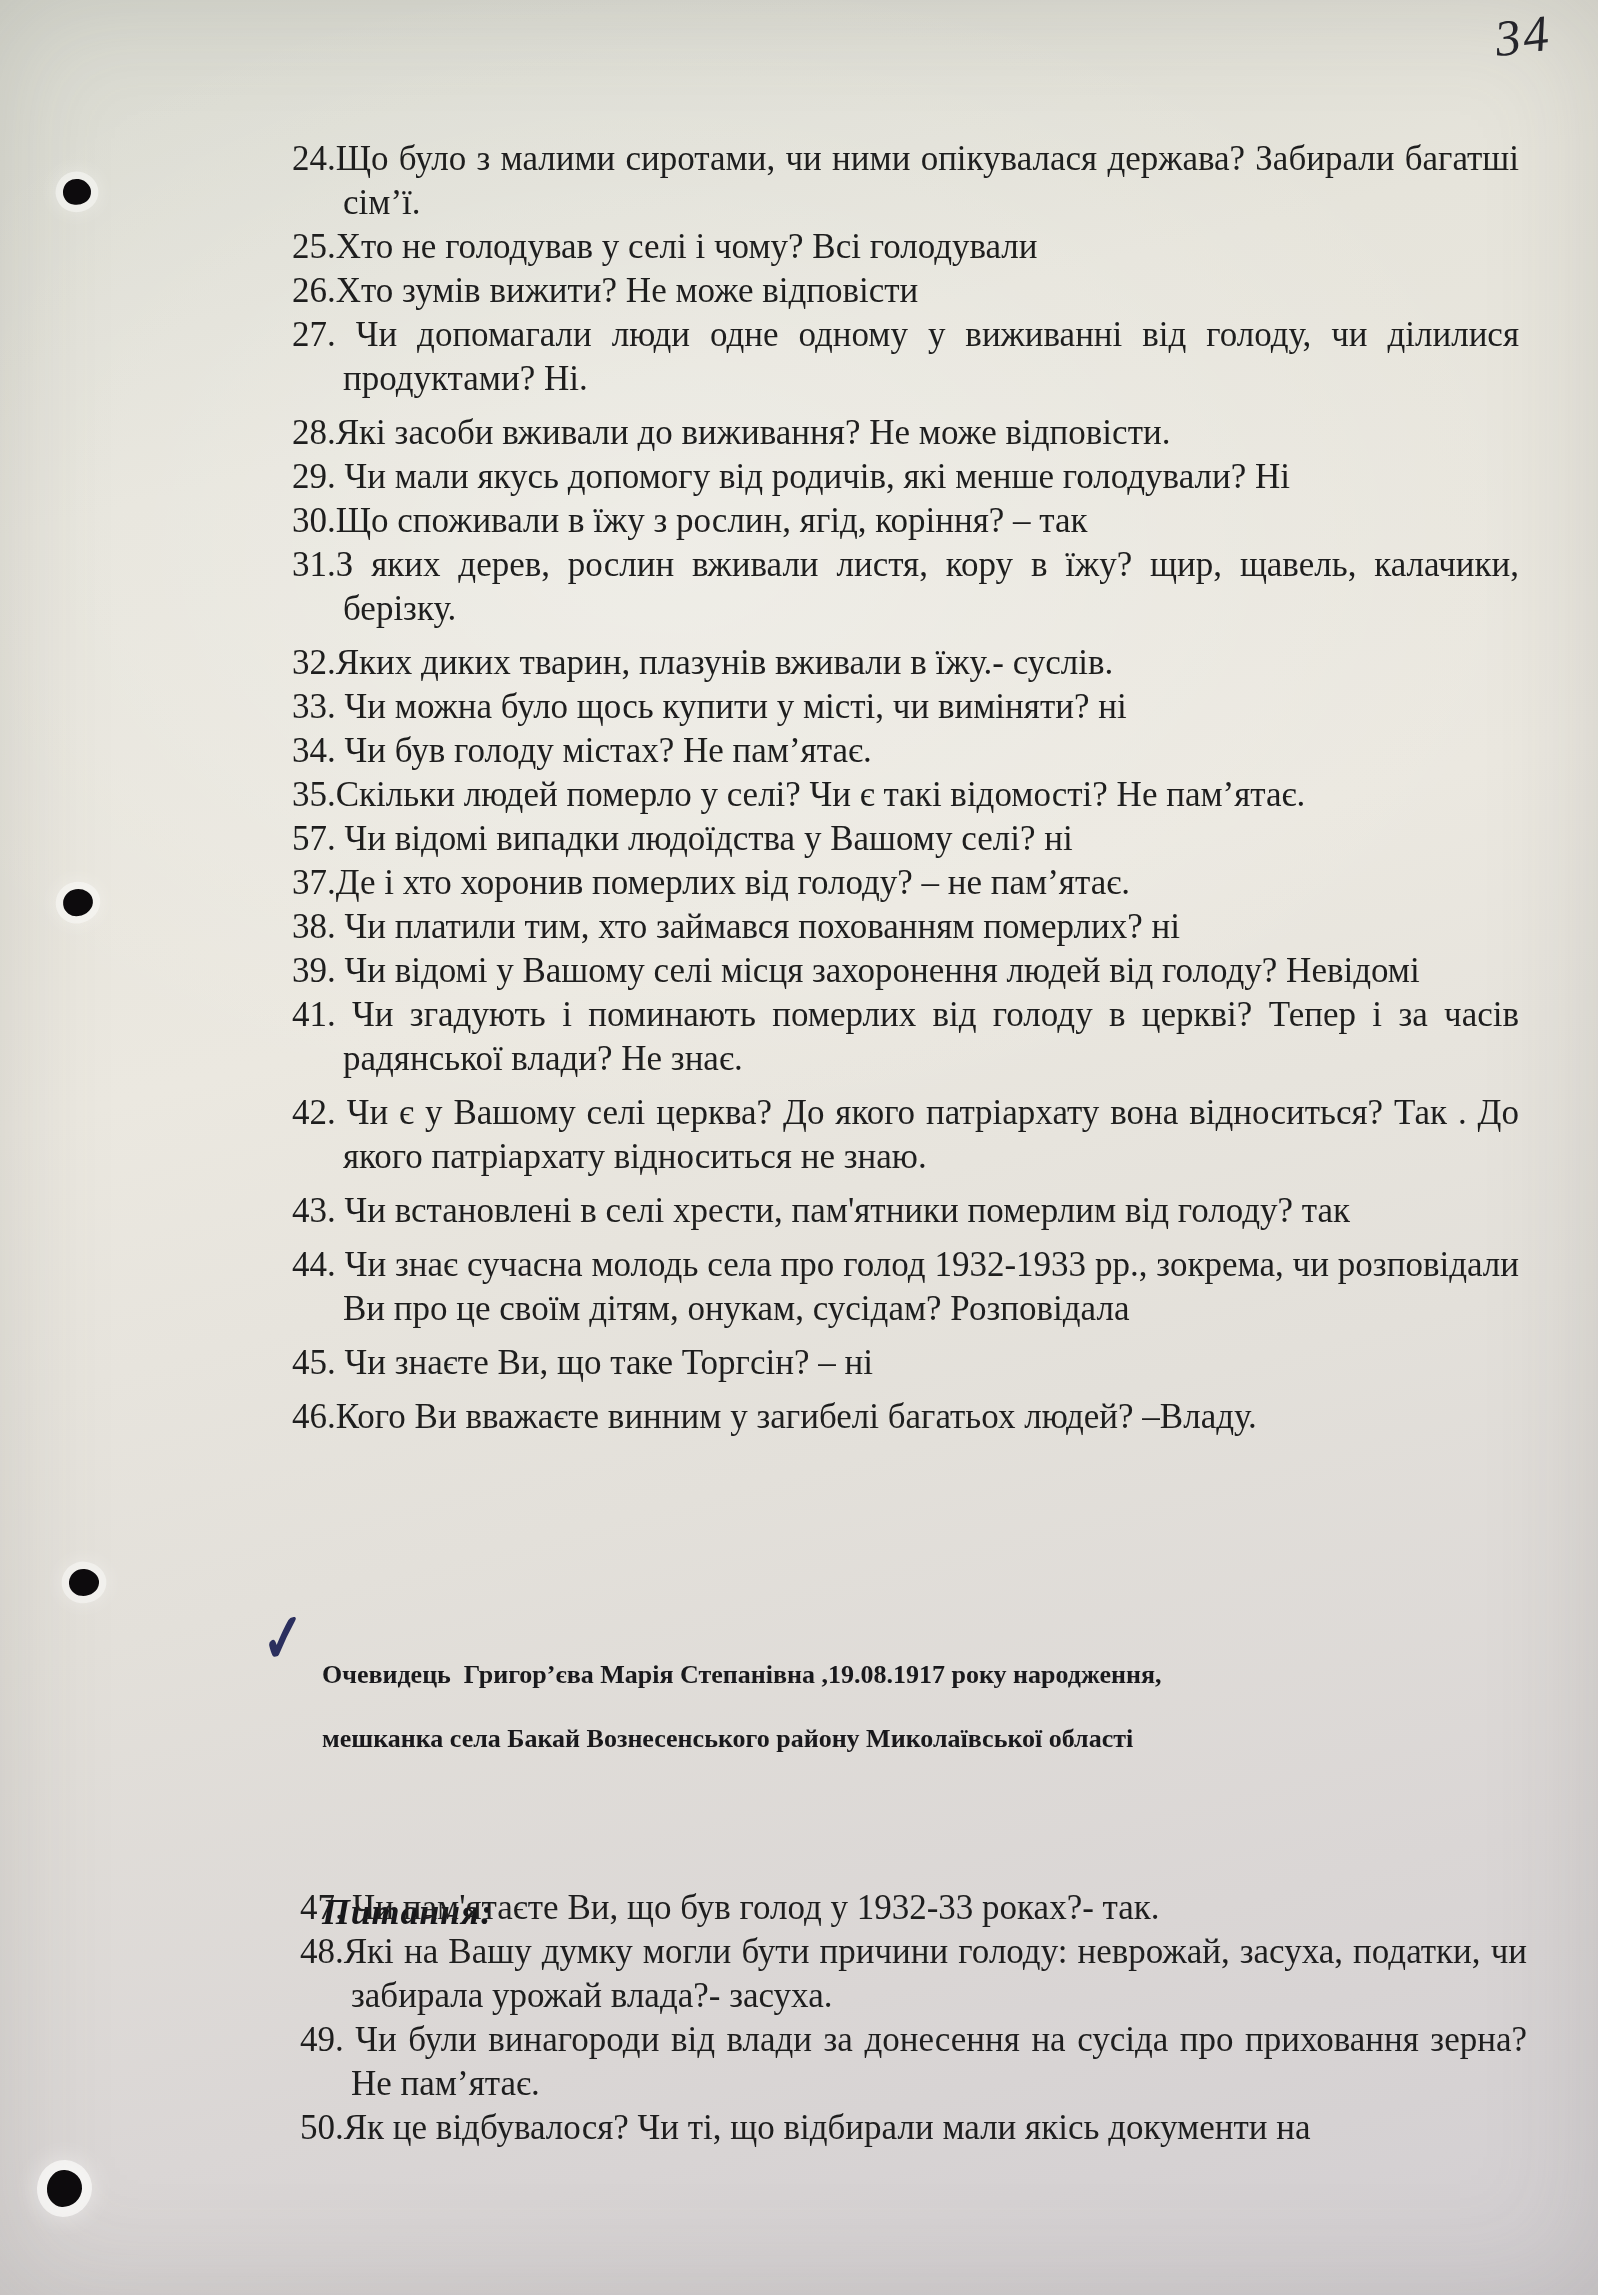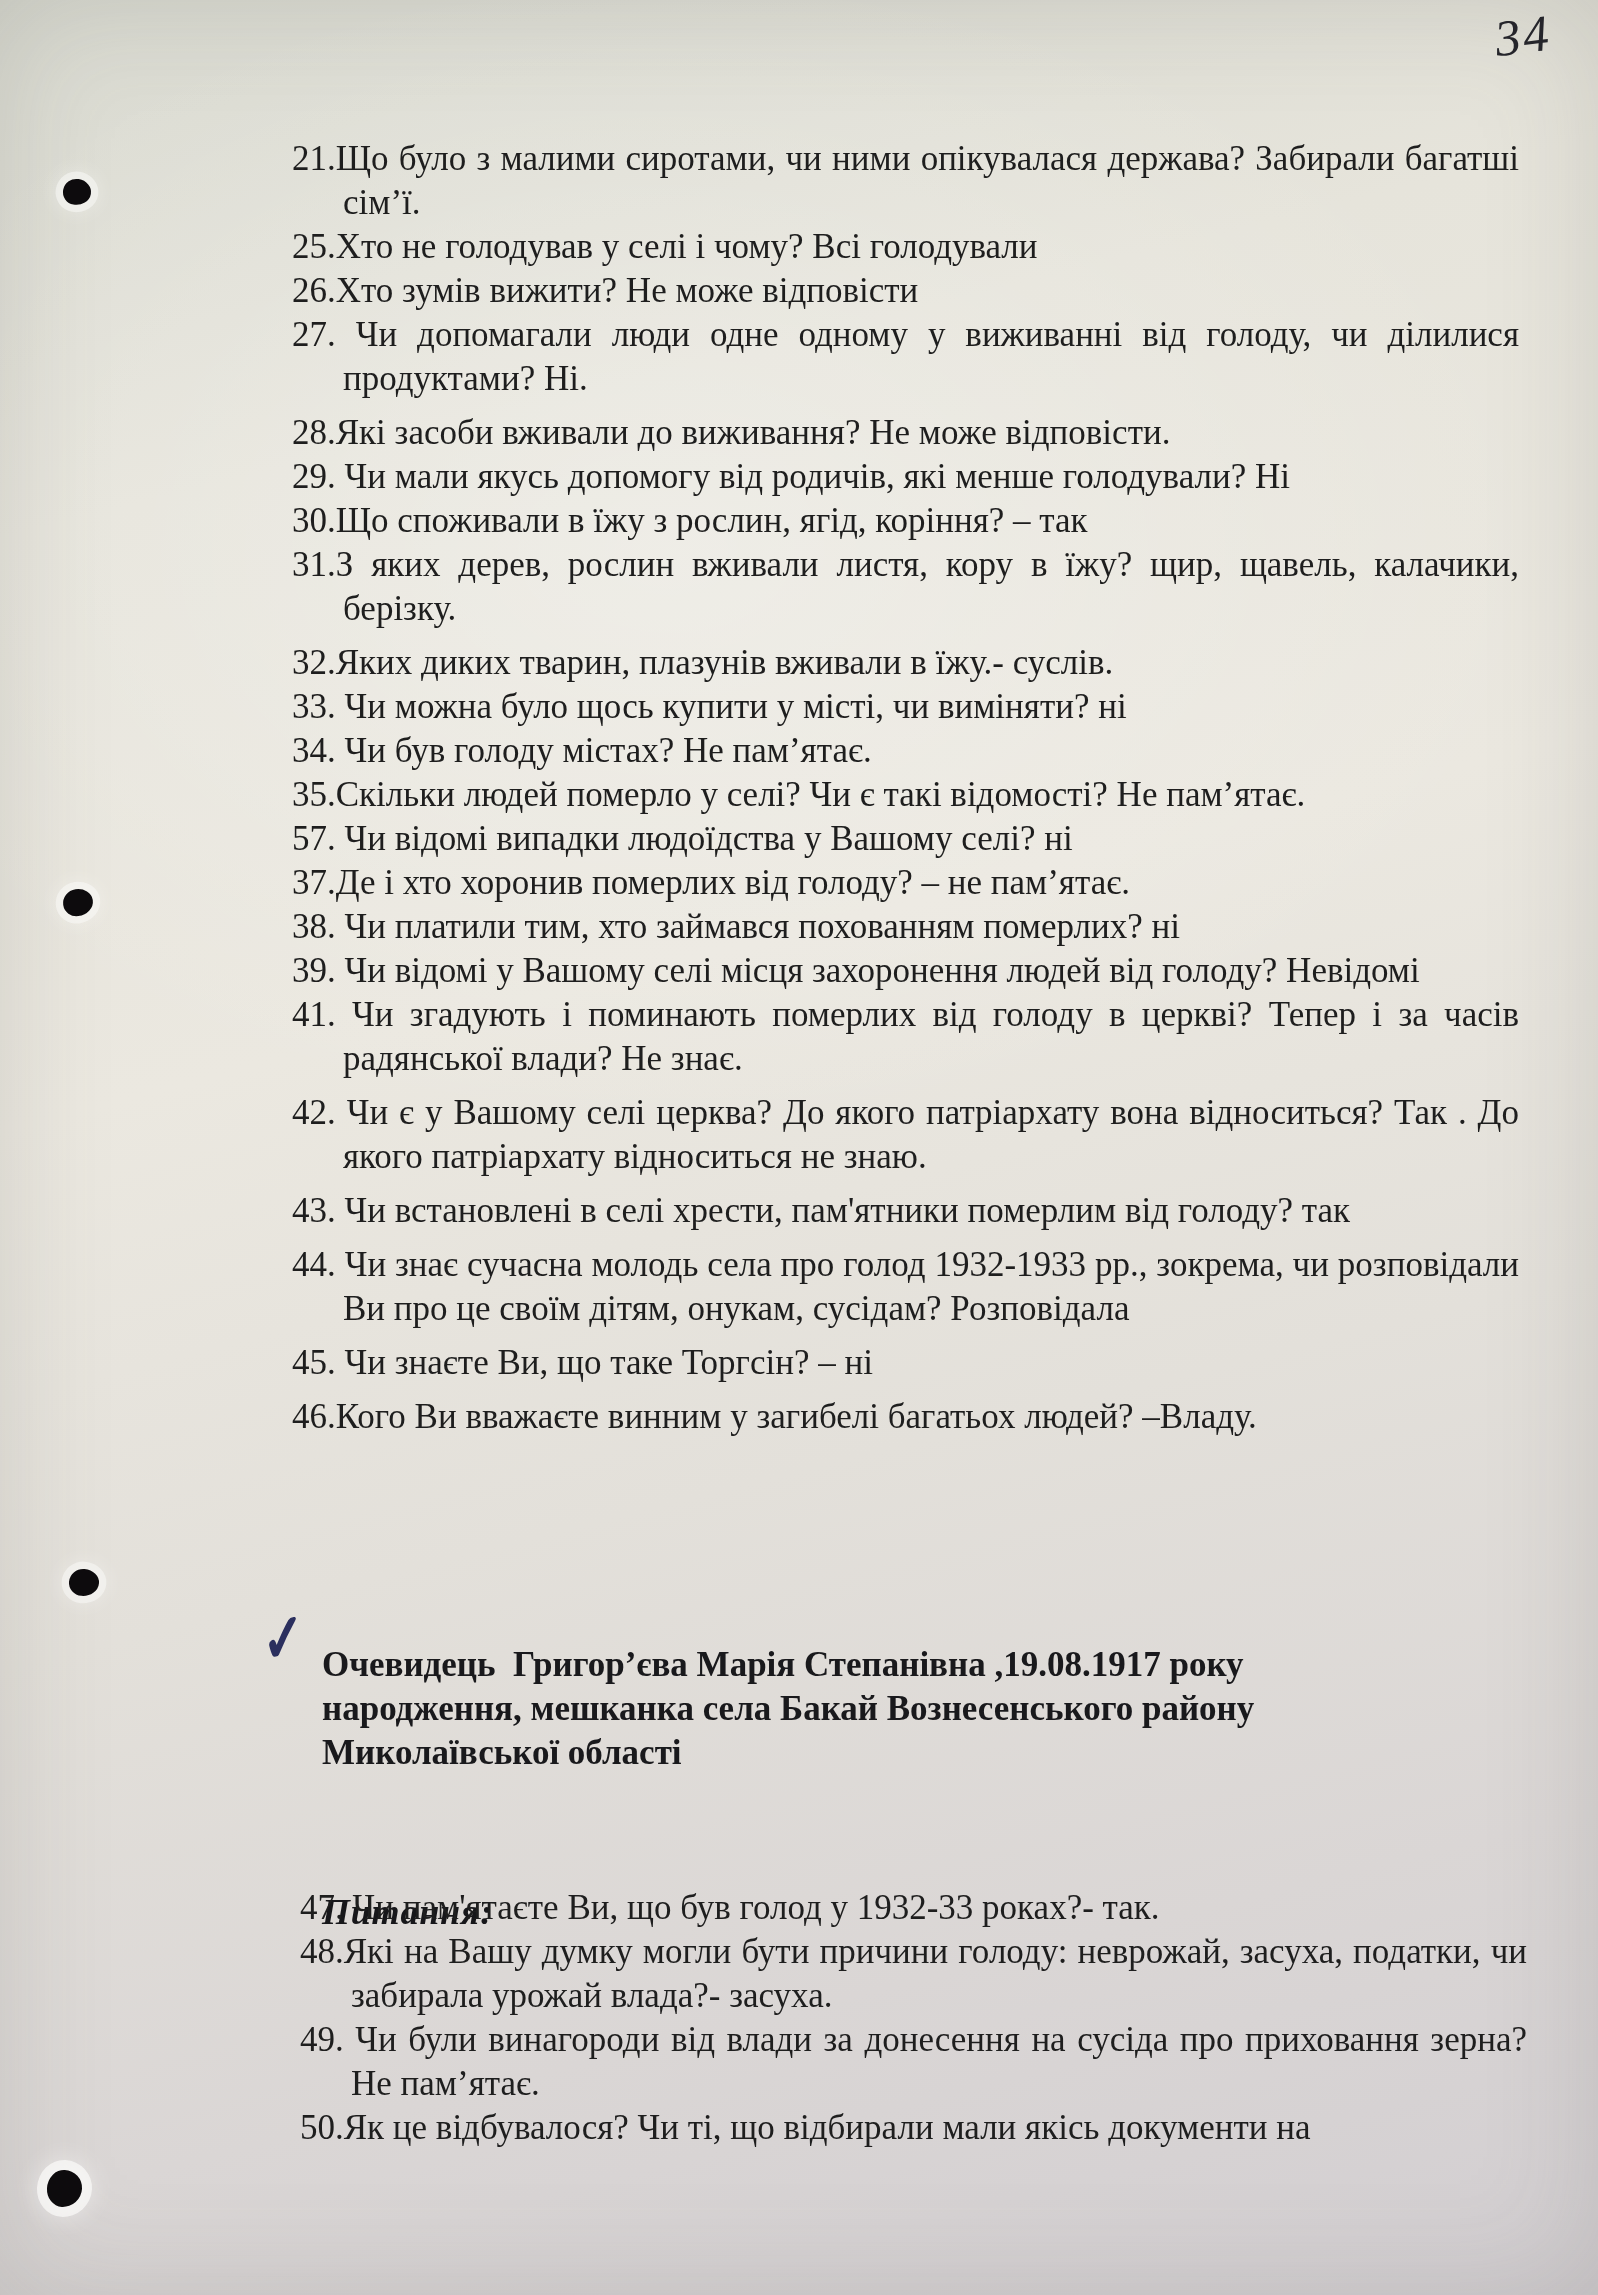--- a/index.html
+++ b/index.html
@@ -14,21 +14,21 @@
       linear-gradient(166deg, #d9dad1 0%, #e6e4db 20%, #ebe8e0 42%, #e3e0da 62%, #dad6d5 82%, #d2ced1 100%);
     box-shadow:inset 0 0 115px rgba(90,90,85,0.18);
   }
   .qlist{position:absolute;left:292px;width:1227px;font-size:35px;line-height:44px;}
   #list1{top:137px;}
   #list2{top:1886px;margin-left:8px;}
   .q{text-align:justify;padding-left:51px;text-indent:-51px;}
   .q.sp{margin-top:10px;}
   .witness{
     position:absolute;left:322px;top:1643px;width:946px;
-    font-size:35px;line-height:44px;font-weight:bold;
+    font-size:26px;line-height:64px;font-weight:bold;
     white-space:pre-wrap;text-align:left;color:#19191c;
   }
   .heading{
     position:absolute;left:322px;top:1891px;
     font-size:36px;font-weight:bold;font-style:italic;color:#17171a;
     text-decoration-thickness:3.3px;text-underline-offset:7.4px;
     letter-spacing:0.8px;
   }
   .checkmark{
     position:absolute;left:262px;top:1614px;
@@ -57,21 +57,21 @@
 <div class="page">
 
   <div class="pagenum">34</div>
 
   <span class="hole" id="hole1"></span>
   <span class="hole" id="hole2"></span>
   <span class="hole" id="hole3"></span>
   <span class="hole" id="hole4"></span>
 
   <div class="qlist" id="list1">
-      <div class="q"><span>21.</span><span>Що було з малими сиротами, чи ними опікувалася держава? Забирали багатші сім’ї.</span></div>
+      <div class="q"><span>24.</span><span>Що було з малими сиротами, чи ними опікувалася держава? Забирали багатші сім’ї.</span></div>
       <div class="q"><span>25.</span><span>Хто не голодував у селі і чому? Всі голодували</span></div>
       <div class="q"><span>26.</span><span>Хто зумів вижити? Не може відповісти</span></div>
       <div class="q"><span>27.</span><span> Чи допомагали люди одне одному у виживанні від голоду, чи ділилися продуктами? Ні.</span></div>
       <div class="q sp"><span>28.</span><span>Які засоби вживали до виживання? Не може відповісти.</span></div>
       <div class="q"><span>29.</span><span> Чи мали якусь допомогу від родичів, які менше голодували? Ні</span></div>
       <div class="q"><span>30.</span><span>Що споживали в їжу з рослин, ягід, коріння? – так</span></div>
       <div class="q"><span>31.</span><span>З яких дерев, рослин вживали листя, кору в їжу? щир, щавель, калачики, берізку.</span></div>
       <div class="q sp"><span>32.</span><span>Яких диких тварин, плазунів вживали в їжу.- суслів.</span></div>
       <div class="q"><span>33.</span><span> Чи можна було щось купити у місті, чи виміняти? ні</span></div>
       <div class="q"><span>34.</span><span> Чи був голоду містах? Не пам’ятає.</span></div>

